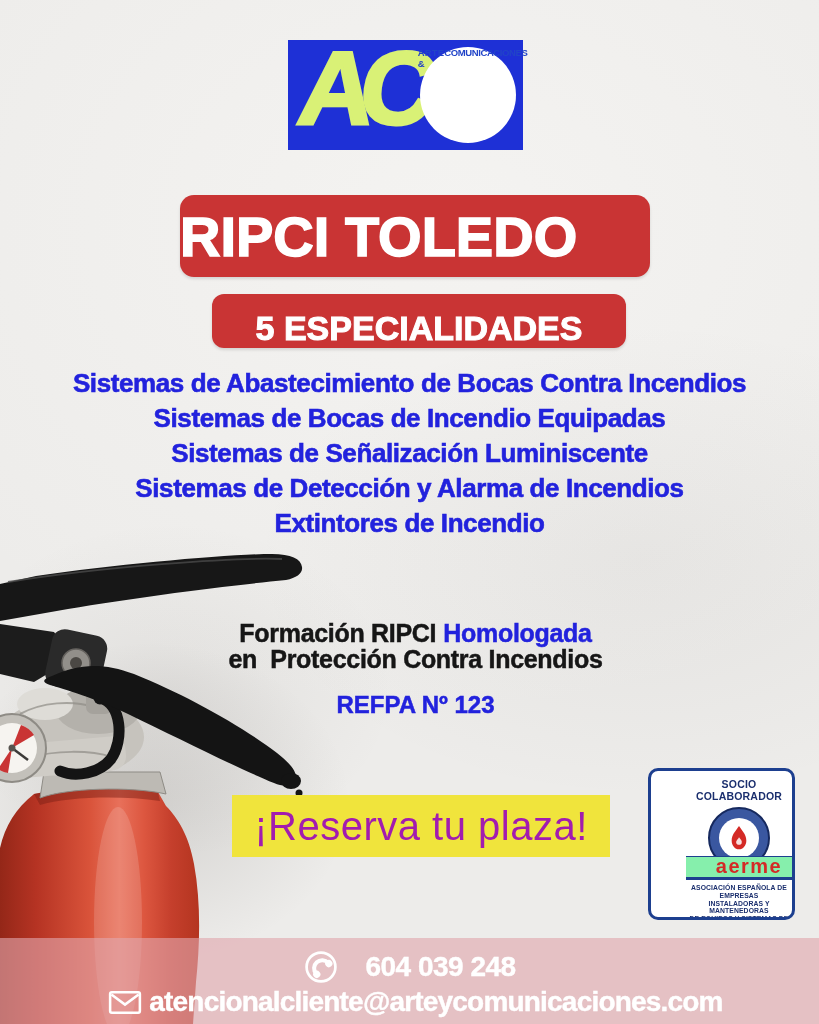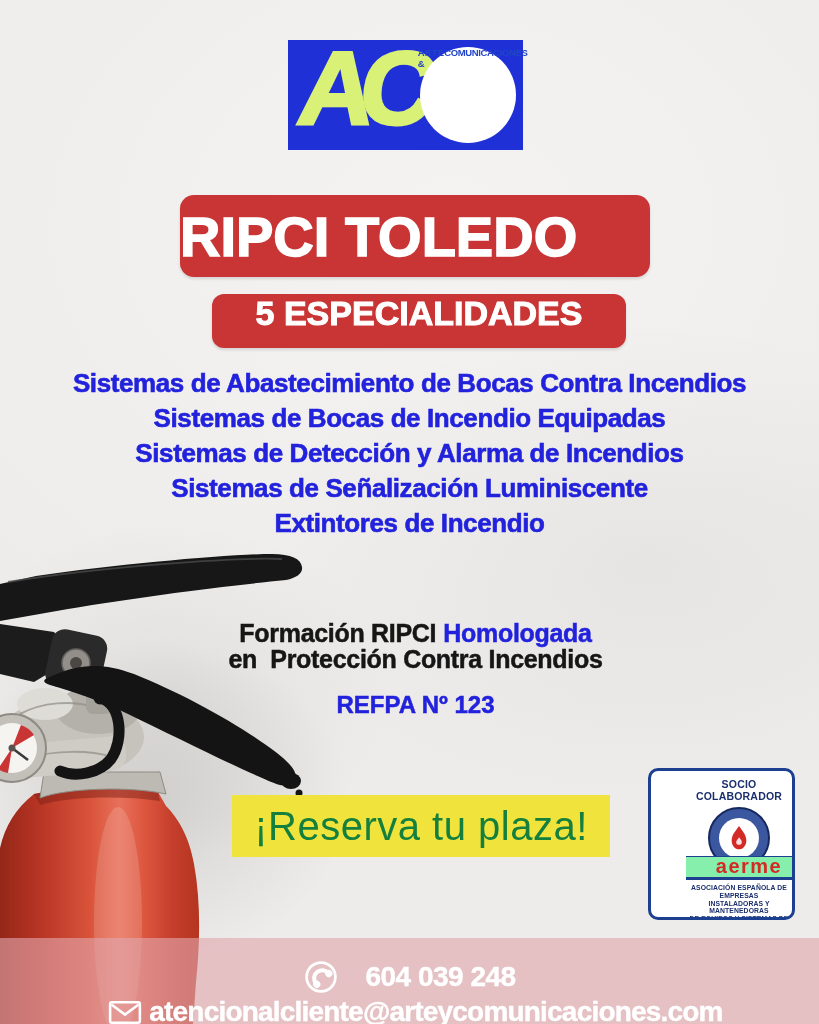--- a/index.html
+++ b/index.html
@@ -28,38 +28,38 @@
   .logo-circle .l2{ font-size:9.5px; font-weight:bold; color:#2144c8; letter-spacing:-.4px; line-height:11px;}
   
   .banner-main{
     position:absolute; left:180px; top:195px; width:470px; height:82px; background:#c93434;
     border-radius:14px; display:flex; align-items:center; 
     box-shadow:0 2px 3px rgba(0,0,0,.12);
   }
   .banner-main span{ color:#fff; font-size:56px; font-weight:bold; letter-spacing:0px; -webkit-text-stroke:1.5px #fff; }
   .banner-sub{
     position:absolute; left:212px; top:294px; width:414px; height:54px; background:#c93434;
-    border-radius:12px; display:flex; align-items:flex-start; justify-content:center;
+    border-radius:12px; display:flex; align-items:flex-end; justify-content:center;
     box-shadow:0 2px 3px rgba(0,0,0,.12);
   }
   .banner-sub span{ color:#fff; font-size:34px; font-weight:bold; -webkit-text-stroke:1px #fff; }
   
   .specialties{ position:absolute; left:0; right:0; top:366px; text-align:center; }
   .sp-line{ font-size:26px; font-weight:bold; color:#2222dd; line-height:35px; letter-spacing:-.4px; -webkit-text-stroke:.6px #2222dd; }
   
   .training{ position:absolute; left:12px; right:0; top:620px; text-align:center; }
   .training .t-line{ font-size:25px; font-weight:bold; color:#161616; line-height:26px; letter-spacing:-.3px; -webkit-text-stroke:.5px #161616; }
   .training .hl{ color:#2222dd; -webkit-text-stroke:.5px #2222dd; margin-left:7px; }
   .training .ref{ font-size:24px; font-weight:bold; color:#2222dd; line-height:28px; margin-top:19px; -webkit-text-stroke:.5px #2222dd; }
   
   .cta{
     position:absolute; left:232px; top:795px; width:378px; height:62px; background:#f0e43c;
     display:flex; align-items:center; justify-content:center; cursor:pointer;
   }
-  .cta span{ color:#15803d; font-size:40px; font-weight:normal; letter-spacing:.5px; }
+  .cta span{ color:#a21caf; font-size:40px; font-weight:normal; letter-spacing:.5px; }
   
   .aerme{
     position:absolute; left:648px; top:768px; width:147px; height:152px; background:#fff;
     border:3px solid #1d3f8f; border-radius:10px; overflow:hidden; text-align:center;padding-left:35px;
   }
   .aerme-header{ margin-top:7px; font-size:10.5px; font-weight:bold; color:#1b2f6e; letter-spacing:.2px; }
   .aerme-ring{
     width:62px; height:62px; margin:5px auto 0; border-radius:50%;
     background:#3a57a0; border:2px solid #16295e; display:flex; align-items:center; justify-content:center;
   }
@@ -70,21 +70,21 @@
   }
   .aerme-word span{ font-size:20px; font-weight:bold; color:#d42a26; letter-spacing:1.5px; }
   .aerme-desc{ margin-top:4px; }
   .aerme-desc div{ font-size:6.8px; font-weight:bold; color:#1b2f6e; line-height:7.8px; letter-spacing:.1px; }
   
   .band{
     position:absolute; left:0; top:938px; width:100%; height:86px;
     background:rgba(224,166,172,.62);
   }
   .row{ display:flex; align-items:center; justify-content:center; }
-  .row-phone{ margin-top:21px; gap:26px;align-items:center; }
+  .row-phone{ margin-top:11px; gap:26px;align-items:center; }
   .row-email{ margin-top:1px; gap:7px; transform:translateX(6px); }
   .contact-text{ color:#fff; font-size:28px; font-weight:bold; letter-spacing:-.5px; -webkit-text-stroke:.4px #fff; }
   .email-text{ font-size:28px; letter-spacing:-.8px; }
   .icon-svg{ display:block; }
   
   .ext-photo{ position:absolute; left:0; top:552px; pointer-events:none; }
 </style>
 </head>
 <body>
 
@@ -163,22 +163,22 @@
     <span>RIPCI TOLEDO</span>
   </div>
 
   <div class="banner-sub">
     <span>5 ESPECIALIDADES</span>
   </div>
 
   <div class="specialties">
     <div class="sp-line">Sistemas de Abastecimiento de Bocas Contra Incendios</div>
     <div class="sp-line">Sistemas de Bocas de Incendio Equipadas</div>
+    <div class="sp-line">Sistemas de Señalización Luminiscente</div>
     <div class="sp-line">Sistemas de Detección y Alarma de Incendios</div>
-    <div class="sp-line">Sistemas de Señalización Luminiscente</div>
     <div class="sp-line">Extintores de Incendio</div>
   </div>
 
   <div class="training">
     <div class="t-line">
       <span>Formación RIPCI</span><span class="hl">Homologada</span>
     </div>
     <div class="t-line">en &nbsp;Protección Contra Incendios</div>
     <div class="ref">REFPA Nº 123</div>
   </div>

